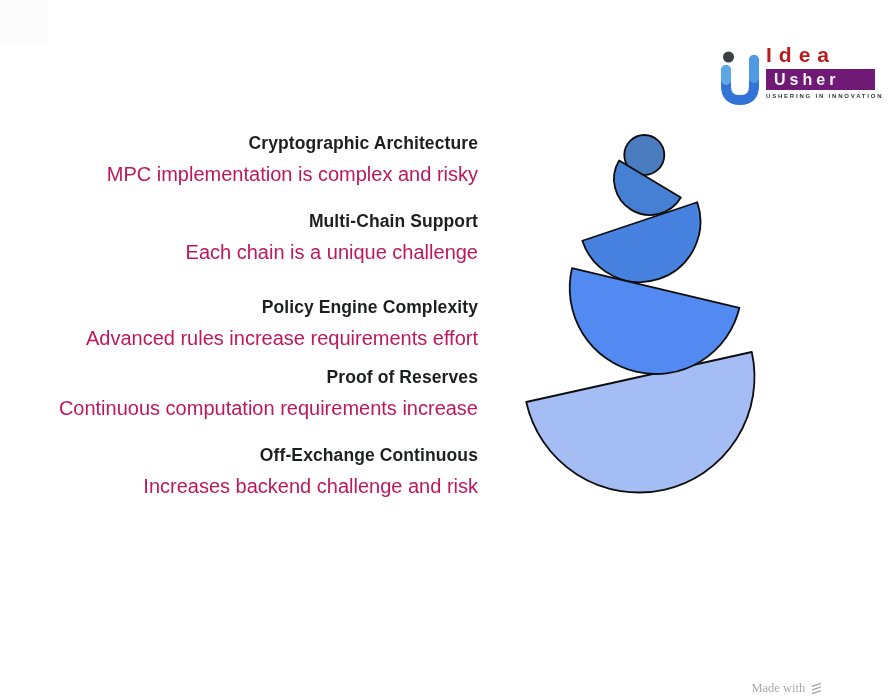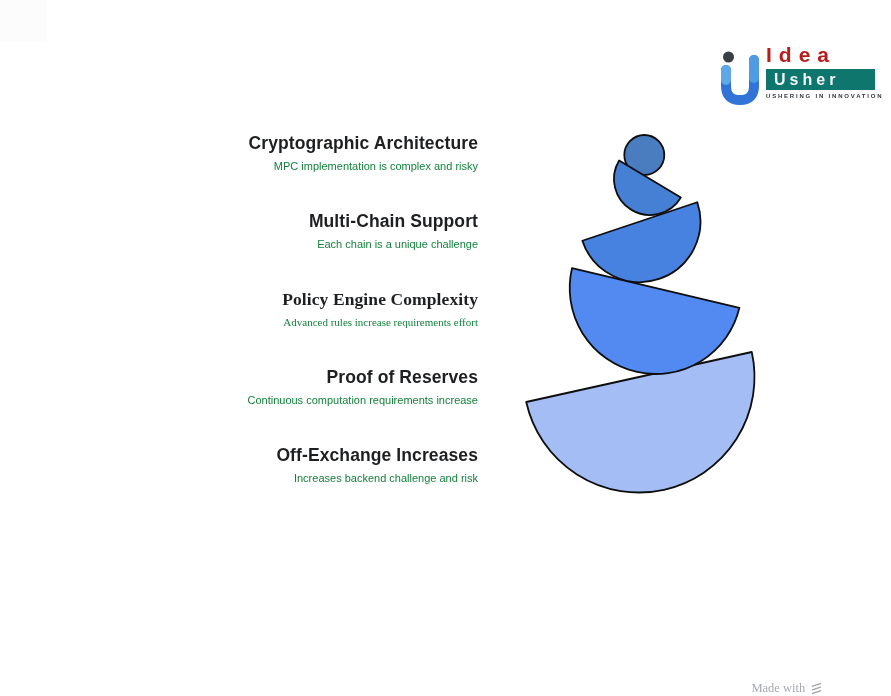--- a/index.html
+++ b/index.html
@@ -5,32 +5,32 @@
   html,body{margin:0;padding:0;background:#ffffff;}
   .canvas{
     position:relative;width:891px;height:696px;background:#ffffff;
     overflow:hidden;font-family:"Liberation Sans",sans-serif;
   }
   .corner-artifact{position:absolute;left:0;top:0;width:47px;height:42px;background:#fcfcfd;}
 
   
   .item{position:absolute;right:413px;text-align:right;white-space:nowrap;}
   .item .title{font-size:17.5px;font-weight:700;color:#1e1f21;line-height:20px;letter-spacing:.1px;}
-  .item .desc{margin-top:5px;font-size:11px;font-weight:400;color:#15803d;line-height:17px;}
-  .item-1{top:133px;} .item-2{top:211px;} .item-3{top:289px;font-family:Liberation Serif, serif;} .item-4{top:367px;} .item-5{top:445px;}
+  .item .desc{margin-top:13px;font-size:20px;font-weight:400;color:#be185d;line-height:17px;}
+  .item-1{top:133px;} .item-2{top:211px;} .item-3{top:297px;} .item-4{top:367px;} .item-5{top:445px;}
 
   
   .stones{position:absolute;left:520px;top:128px;width:240px;height:370px;overflow:visible;}
 
   
   .logo{position:absolute;left:716px;top:42px;width:168px;height:64px;}
   .logo-mark{position:absolute;left:0;top:2px;}
   .logo-text{position:absolute;left:50px;top:0;}
   .logo-idea{font-size:21px;font-weight:700;color:#b91c1c;letter-spacing:7px;line-height:26px;height:26px;}
-  .logo-usher-box{margin-top:1px;width:101px;background:#0f766e;color:#f4f6f8;
+  .logo-usher-box{margin-top:1px;width:101px;background:#701a75;color:#f4f6f8;
     font-size:16px;font-weight:700;letter-spacing:4px;padding:2px 0 2px 8px;line-height:17px;}
   .logo-tagline{margin-top:3px;font-size:6px;font-weight:700;color:#33383c;letter-spacing:1.8px;white-space:nowrap;}
 
   
   .footer{position:absolute;top:659px;right:26px;display:flex;align-items:center;gap:6px;
     font-size:12.5px;color:#a6aaae;font-family:Liberation Serif, serif;}
   .footer .napkin{color:#969a9e;margin-top:43px;}
 </style>
 </head>
 <body>
@@ -49,21 +49,21 @@
   </div>
   <div class="item item-3">
     <div class="title">Policy Engine Complexity</div>
     <div class="desc">Advanced rules increase requirements effort</div>
   </div>
   <div class="item item-4">
     <div class="title">Proof of Reserves</div>
     <div class="desc">Continuous computation requirements increase</div>
   </div>
   <div class="item item-5">
-    <div class="title">Off-Exchange Increases</div>
+    <div class="title">Off-Exchange Continuous</div>
     <div class="desc">Increases backend challenge and risk</div>
   </div>
 
   <svg class="stones" viewBox="0 0 240 370" xmlns="http://www.w3.org/2000/svg">
       <path d="M -115.5 0 A 115.5 115.5 0 0 0 115.5 0 Z" transform="translate(119 249) rotate(-12.5)" fill="#a5bdf5" stroke="#0e0e0e" stroke-width="1.8" stroke-linejoin="round"></path>
       <path d="M -86 0 A 86 86 0 0 0 86 0 Z" transform="translate(135.7 160) rotate(13.3)" fill="#528af2" stroke="#0e0e0e" stroke-width="1.8" stroke-linejoin="round"></path>
       <path d="M -60.6 0 A 60.6 60.6 0 0 0 60.6 0 Z" transform="translate(119.8 93.5) rotate(-18.5)" fill="#4882e0" stroke="#0e0e0e" stroke-width="1.8" stroke-linejoin="round"></path>
       <circle cx="124.3" cy="27" r="20" fill="#4a7cc0" stroke="#0e0e0e" stroke-width="1.8" stroke-linejoin="round"></circle>
       <path d="M -36 0 A 36 36 0 0 0 36 0 Z" transform="translate(130 51) rotate(31)" fill="#4680d4" stroke="#0e0e0e" stroke-width="1.8" stroke-linejoin="round"></path>
     </svg>

